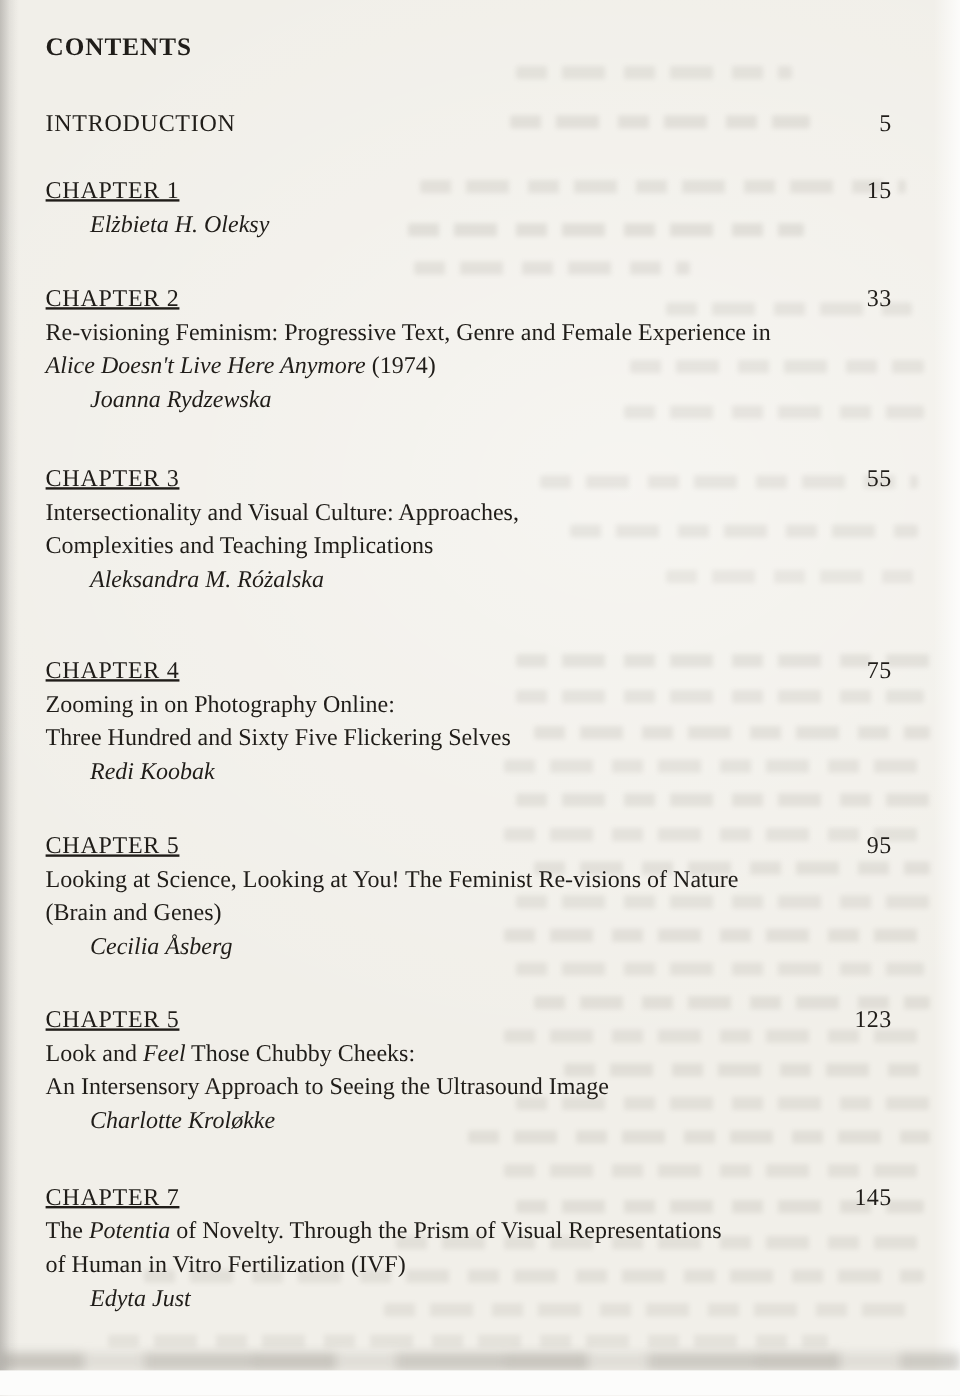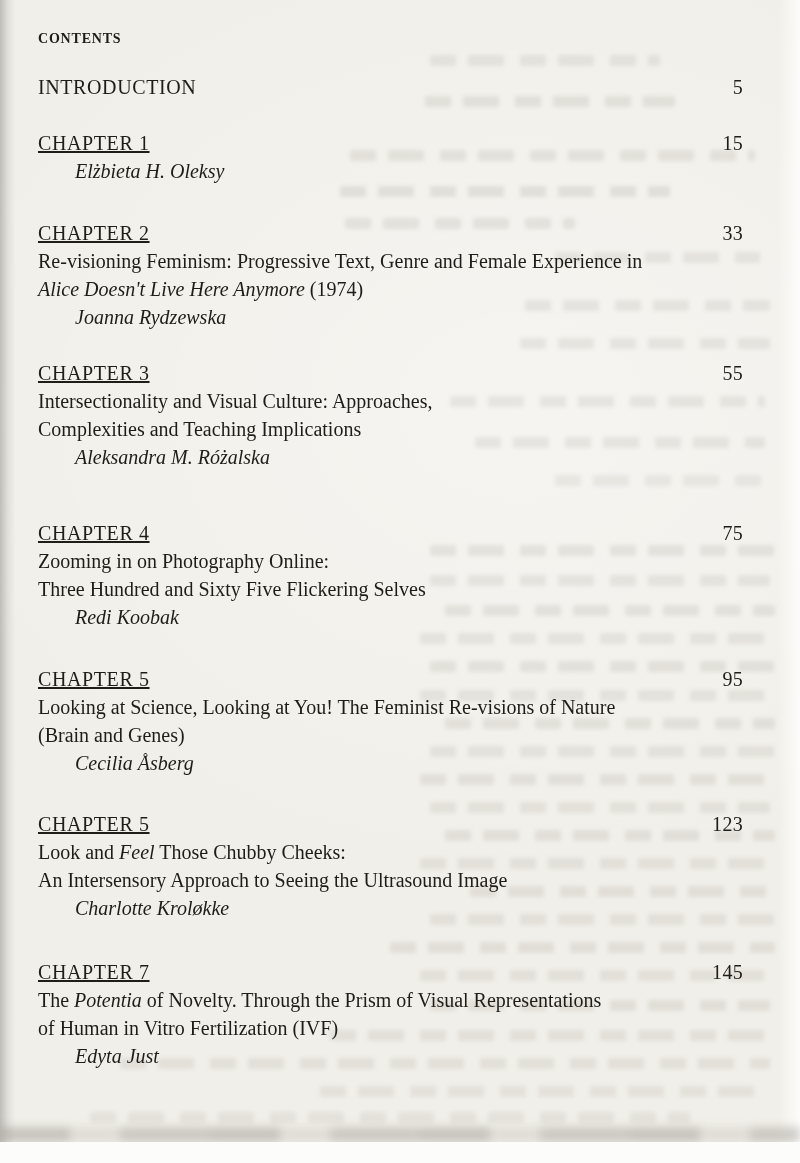--- a/index.html
+++ b/index.html
@@ -44,29 +44,29 @@
     position: absolute; height: 11px; border-radius: 2px;
     background: repeating-linear-gradient(90deg,
       rgba(110,104,92,0.85) 0 26px, rgba(110,104,92,0) 26px 38px,
       rgba(110,104,92,0.85) 38px 74px, rgba(110,104,92,0) 74px 90px);
     filter: blur(2px);
   }
   
   .toc { position: relative; padding: 0 57px 0 38px; font-size: 20px; line-height: 28px; }
   .toc h1 {
     margin: 0; padding-top: 25px;
-    font-size: 14px; font-weight: 700; letter-spacing: 0.8px;
+    font-size: 21px; font-weight: 700; letter-spacing: 0.8px;
     line-height: 28px;
   }
   .toc-row { display: flex; justify-content: space-between; align-items: baseline; }
-  .intro-row { margin-top: 20px; letter-spacing: 0.6px; }
+  .intro-row { margin-top: 36px; letter-spacing: 0.6px; }
   .toc-entry { margin-top: 33px; }
   #chapters .toc-entry:nth-child(1) { margin-top: 28px; }
   #chapters .toc-entry:nth-child(2) { margin-top: 34px; }
-  #chapters .toc-entry:nth-child(3) { margin-top: 28px; }
+  #chapters .toc-entry:nth-child(3) { margin-top: 38px; }
   #chapters .toc-entry:nth-child(4) { margin-top: 48px; }
   #chapters .toc-entry:nth-child(5) { margin-top: 34px; }
   #chapters .toc-entry:nth-child(6) { margin-top: 33px; }
   #chapters .toc-entry:nth-child(7) { margin-top: 36px; }
   .chapter-label { letter-spacing: 0.6px; text-decoration: underline; }
   .page-num { letter-spacing: 0.3px; }
   .title-line em, .title-line i { font-style: italic; font-weight: inherit; }
   .author { margin-left: 37px; font-style: italic; }
 </style>
 </head>

